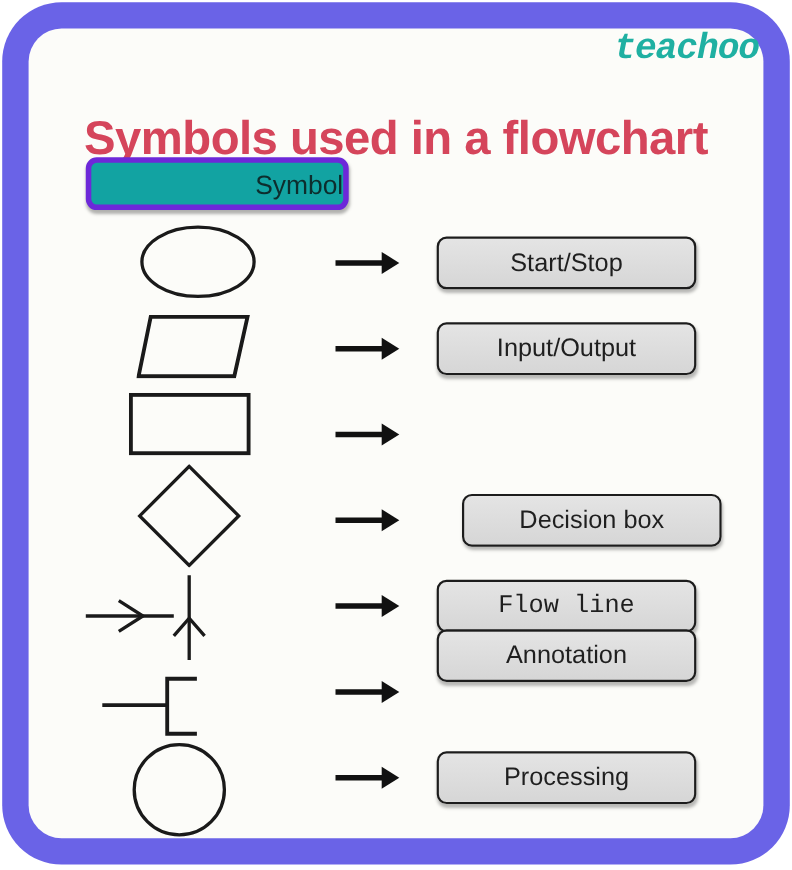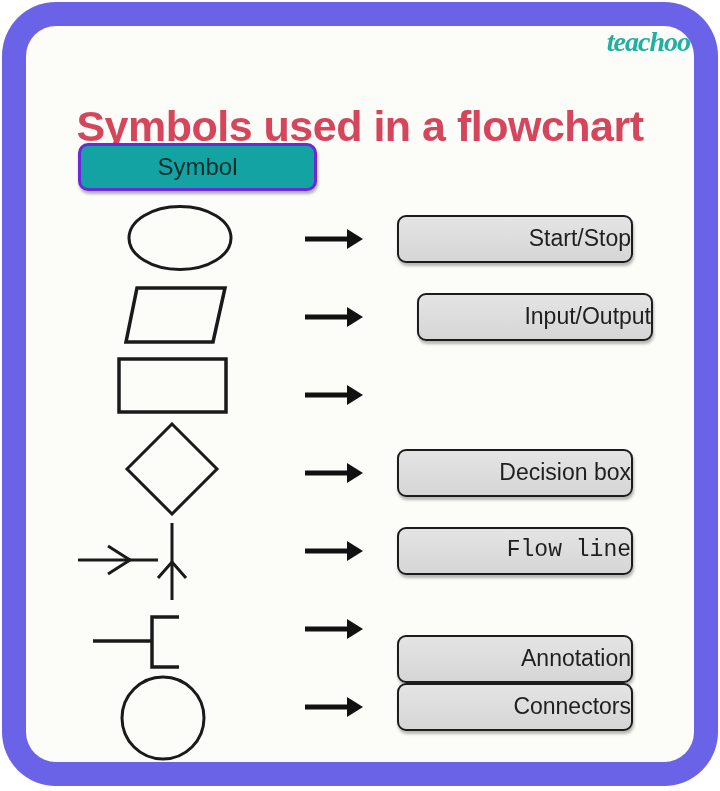--- a/index.html
+++ b/index.html
@@ -3,33 +3,33 @@
 <meta charset="utf-8">
 <style>
   html,body{margin:0;padding:0;background:#ffffff;}
   .page{position:relative;width:720px;height:791px;background:#ffffff;overflow:hidden;
         font-family:"Liberation Sans",sans-serif;}
   .frame{position:absolute;left:2px;top:2px;width:716px;height:784px;
          background:#6a63e7;border-radius:54px;}
   .inner{position:absolute;left:24px;top:24px;right:24px;bottom:24px;
          background:#fcfcf9;border-radius:30px;}
   .logo{position:absolute;top:26px;right:30px;
-        font-family:Liberation Serif, serif;font-style:italic;font-weight:bold;
-        font-size:28px;color:#1fb0a2;letter-spacing:-1px;}
+        font-family:Liberation Mono, monospace;font-style:italic;font-weight:bold;
+        font-size:33px;color:#1fb0a2;letter-spacing:-1px;}
   .title{position:absolute;top:70px;left:0;width:100%;text-align:center;
          font-size:43px;font-weight:bold;color:#d5455b;letter-spacing:-0.5px;margin-top:32px;}
   .hdr-btn{position:absolute;top:143px;height:48px;box-sizing:border-box;
-           background:#12a3a2;border:3px solid #6d28d9;border-radius:10px;
-           color:#0d2d2d;font-size:24px;text-align:center;line-height:42px;
+           background:#12a3a2;border:5px solid #6d28d9;border-radius:10px;
+           color:#0d2d2d;font-size:24px;text-align:right;line-height:42px;
            box-shadow:1px 3px 3px rgba(0,0,0,0.3);}
   .hdr-symbol{left:78px;width:239px;}
   .hdr-purpose{left:397px;width:236px;}
   .p-btn{position:absolute;left:397px;width:236px;height:48px;box-sizing:border-box;
          background:linear-gradient(#e4e4e4,#d6d6d6);border:2.5px solid #1c1c1c;
-         border-radius:9px;color:#1f1f1f;font-size:23px;text-align:right;
+         border-radius:9px;color:#1f1f1f;font-size:23px;text-align:center;
          line-height:43px;box-shadow:1px 3px 3px rgba(0,0,0,0.28);}
   .sym,.arrow{position:absolute;}
   svg{display:block;}
 </style>
 </head>
 <body>
 
 <div class="page">
   <div class="frame">
     <div class="inner"></div>
@@ -57,21 +57,21 @@
     <svg width="104" height="58">
         <polygon points="13,2 101,2 89,56 2,56" fill="none" stroke="#1a1a1a" stroke-width="3.5"></polygon>
       </svg>
   </div>
   <div class="arrow" style="left:303px;top:304px;">
     <svg width="62" height="26">
         <line x1="2" y1="13" x2="46" y2="13" stroke="#111" stroke-width="5"></line>
         <polygon points="44,3 60,13 44,23" fill="#111"></polygon>
       </svg>
   </div>
-  <div class="p-btn" style="top:293px;margin-left:20px;">Input/Output</div>
+  <div class="p-btn" style="top:293px;">Input/Output</div>
 
   <div class="sym" style="left:117px;top:357px;">
     <svg width="112" height="58">
         <rect x="2" y="2" width="107" height="53" fill="none" stroke="#1a1a1a" stroke-width="3.5"></rect>
       </svg>
   </div>
   <div class="arrow" style="left:303px;top:382px;">
     <svg width="62" height="26">
         <line x1="2" y1="13" x2="46" y2="13" stroke="#111" stroke-width="5"></line>
         <polygon points="44,3 60,13 44,23" fill="#111"></polygon>
@@ -82,21 +82,21 @@
     <svg width="96" height="94">
         <polygon points="48,2 93,47 48,92 3,47" fill="none" stroke="#1a1a1a" stroke-width="3"></polygon>
       </svg>
   </div>
   <div class="arrow" style="left:303px;top:460px;">
     <svg width="62" height="26">
         <line x1="2" y1="13" x2="46" y2="13" stroke="#111" stroke-width="5"></line>
         <polygon points="44,3 60,13 44,23" fill="#111"></polygon>
       </svg>
   </div>
-  <div class="p-btn" style="top:449px;">Decision box</div>
+  <div class="p-btn" style="top:449px;margin-left:23px;">Decision box</div>
 
   <div class="sym" style="left:70px;top:514px;">
     <svg width="122" height="92">
       <line x1="8" y1="46" x2="88" y2="46" stroke="#1a1a1a" stroke-width="3"></line>
       <polyline points="38,32 60,46 38,60" fill="none" stroke="#1a1a1a" stroke-width="3"></polyline>
       <line x1="102" y1="9" x2="102" y2="86" stroke="#1a1a1a" stroke-width="3"></line>
       <polyline points="88,64 102,48 116,64" fill="none" stroke="#1a1a1a" stroke-width="3"></polyline>
     </svg>
   </div>
   <div class="arrow" style="left:303px;top:538px;">
@@ -112,27 +112,27 @@
       <line x1="5" y1="32" x2="64" y2="32" stroke="#1a1a1a" stroke-width="3.5"></line>
       <polyline points="91,8 64,8 64,58 91,58" fill="none" stroke="#1a1a1a" stroke-width="3.5"></polyline>
     </svg>
   </div>
   <div class="arrow" style="left:303px;top:616px;">
     <svg width="62" height="26">
         <line x1="2" y1="13" x2="46" y2="13" stroke="#111" stroke-width="5"></line>
         <polygon points="44,3 60,13 44,23" fill="#111"></polygon>
       </svg>
   </div>
-  <div class="p-btn" style="top:635px;">Annotation</div>
+  <div class="p-btn" style="top:572px;">Annotation</div>
 
   <div class="sym" style="left:118px;top:673px;">
     <svg width="90" height="90">
         <circle cx="45" cy="45" r="41" fill="none" stroke="#1a1a1a" stroke-width="3"></circle>
       </svg>
   </div>
   <div class="arrow" style="left:303px;top:694px;">
     <svg width="62" height="26">
         <line x1="2" y1="13" x2="46" y2="13" stroke="#111" stroke-width="5"></line>
         <polygon points="44,3 60,13 44,23" fill="#111"></polygon>
       </svg>
   </div>
-  <div class="p-btn" style="top:683px;">Connectors</div>
+  <div class="p-btn" style="top:683px;">Processing</div>
 </div>
 
 </body></html>

